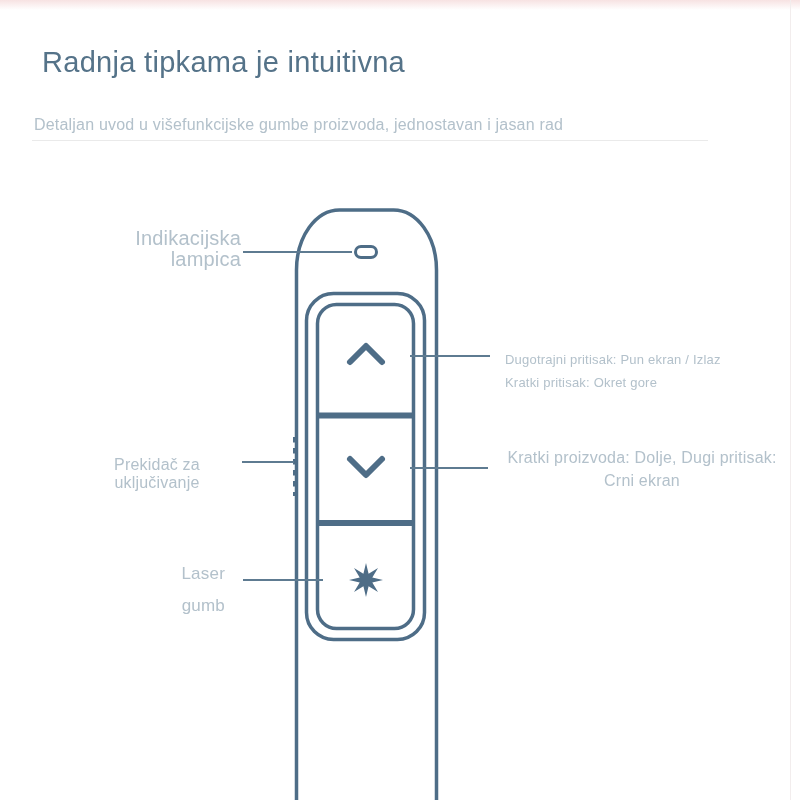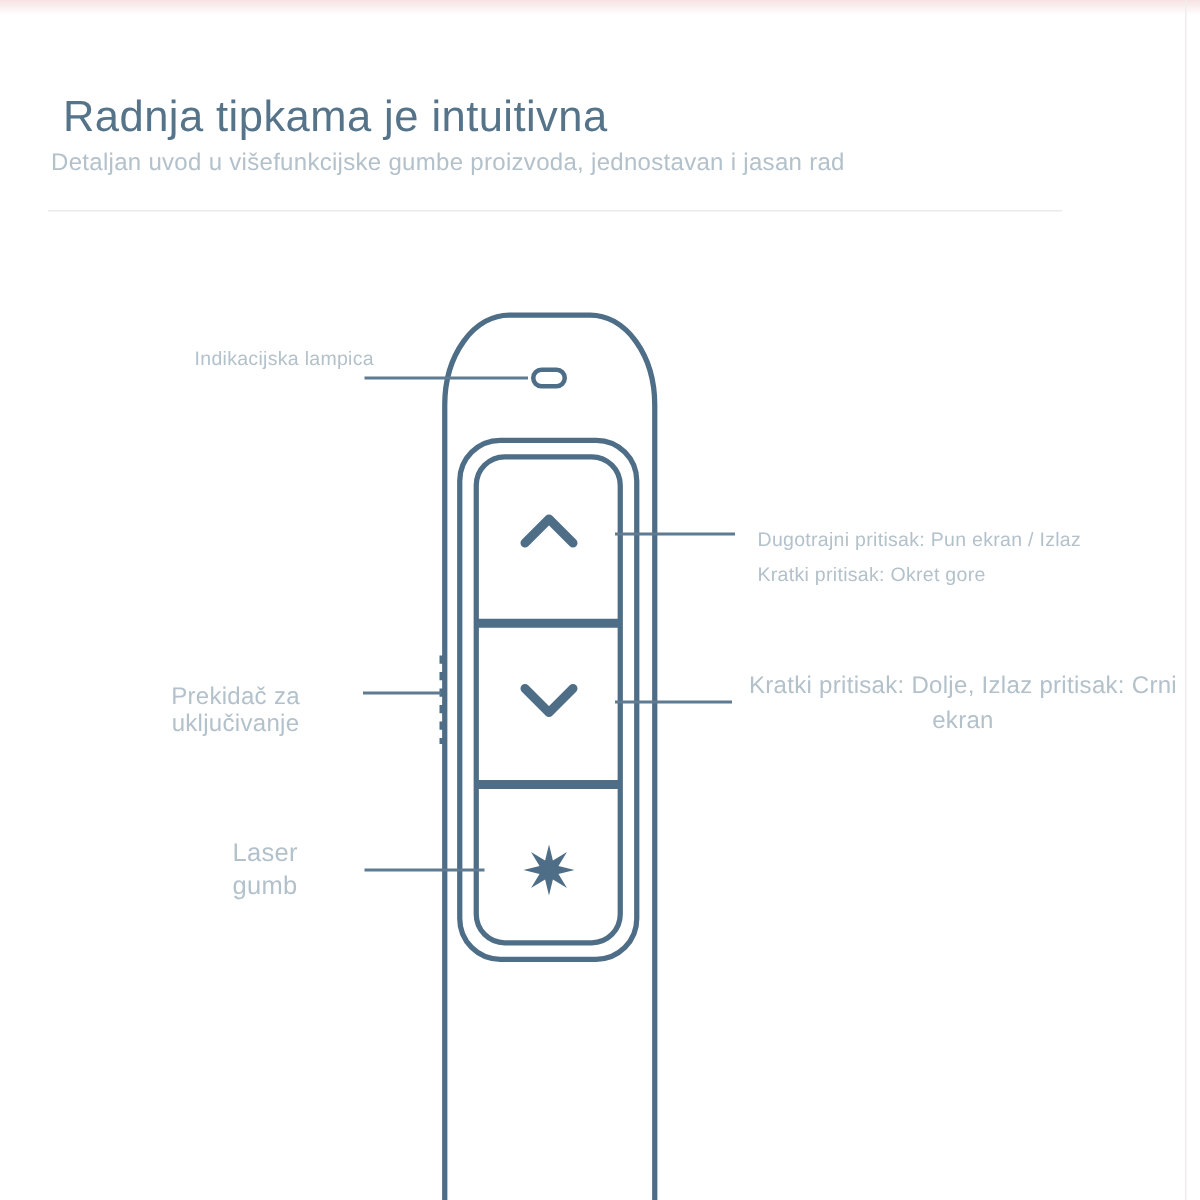--- a/index.html
+++ b/index.html
@@ -25,43 +25,42 @@
     background:linear-gradient(to bottom,var(--tint),rgba(255,255,255,0));
   }
   .right-edge{
     position:absolute;top:0;left:790px;width:1px;height:800px;
     background:var(--edge);
   }
   .page-title{
     position:absolute;left:42px;top:46px;
     font-size:29px;font-weight:400;letter-spacing:.3px;
     color:var(--title);
-    margin-top:16px;
   }
   .page-subtitle{
-    position:absolute;left:34px;top:100px;
+    position:absolute;left:34px;top:116px;
     font-size:16px;font-weight:400;letter-spacing:.2px;
     color:var(--label);
   }
   .header-rule{
     position:absolute;left:32px;top:140px;width:676px;height:1px;
     background:var(--rule);
   }
   .diagram-svg{position:absolute;left:0;top:0;}
   .callout{
     position:absolute;
     color:var(--label);
     letter-spacing:.2px;
   }
-  .callout.indicator{left:122px;top:228px;width:135px;text-align:center;font-size:13px;line-height:21px;}
+  .callout.indicator{left:106px;top:228px;width:135px;text-align:right;font-size:20px;line-height:21px;}
   .callout.up-short{left:505px;top:327px;font-size:13px;margin-top:48px;}
   .callout.up-long{left:505px;top:352px;font-size:13px;}
   .callout.power{left:77px;top:456px;width:160px;text-align:center;font-size:16px;}
   .callout.down{left:492px;top:446px;width:300px;text-align:center;font-size:16px;line-height:23px;}
-  .callout.laser{left:155px;top:558px;width:70px;text-align:left;font-size:17px;line-height:22px;}
+  .callout.laser{left:155px;top:558px;width:70px;text-align:right;font-size:17px;line-height:32px;}
 </style>
 </head>
 <body>
 
 <div class="top-tint"></div>
 <div class="right-edge"></div>
 
 <h1 class="page-title">Radnja tipkama je intuitivna</h1>
 <div class="page-subtitle">Detaljan uvod u višefunkcijske gumbe proizvoda, jednostavan i jasan rad</div>
 <div class="header-rule"></div>
@@ -87,14 +86,14 @@
   <line x1="410" y1="356" x2="490" y2="356" stroke="var(--pointer)" stroke-width="2"></line>
   <line x1="242" y1="462" x2="294" y2="462" stroke="var(--pointer)" stroke-width="2"></line>
   <line x1="410" y1="468" x2="488" y2="468" stroke="var(--pointer)" stroke-width="2"></line>
   <line x1="243" y1="580" x2="323" y2="580" stroke="var(--pointer)" stroke-width="2"></line>
 </svg>
 
 <div class="callout indicator">Indikacijska lampica</div>
 <div class="callout up-short">Kratki pritisak: Okret gore</div>
 <div class="callout up-long">Dugotrajni pritisak: Pun ekran / Izlaz</div>
 <div class="callout power">Prekidač za uključivanje</div>
-<div class="callout down">Kratki pritisak: Dolje, Izlaz pritisak: Crni ekran</div>
+<div class="callout down">Kratki proizvoda: Dolje, Dugi pritisak: Crni ekran</div>
 <div class="callout laser">Laser gumb</div>
 
 </body></html>

